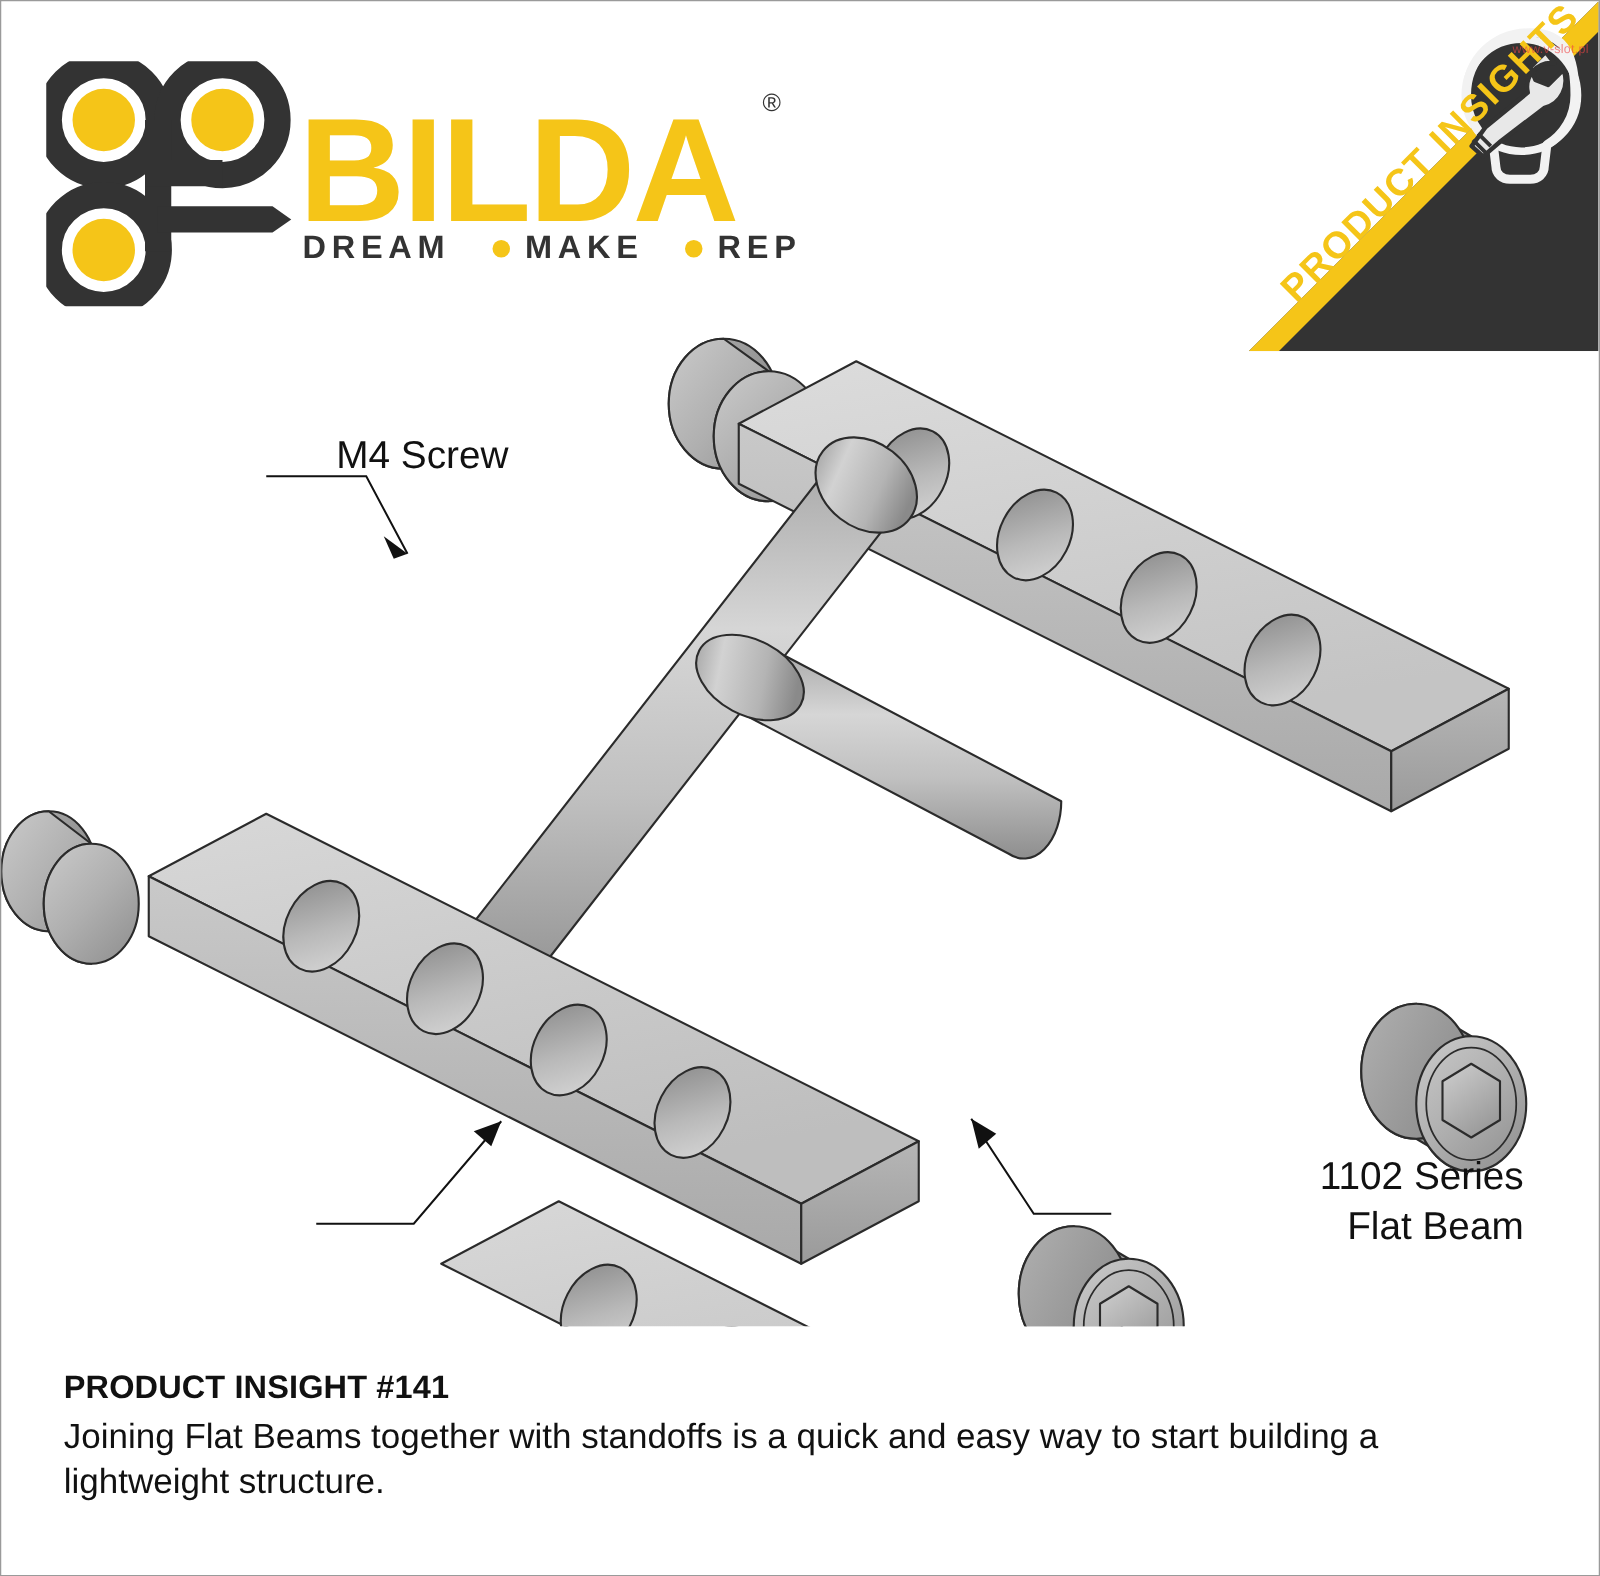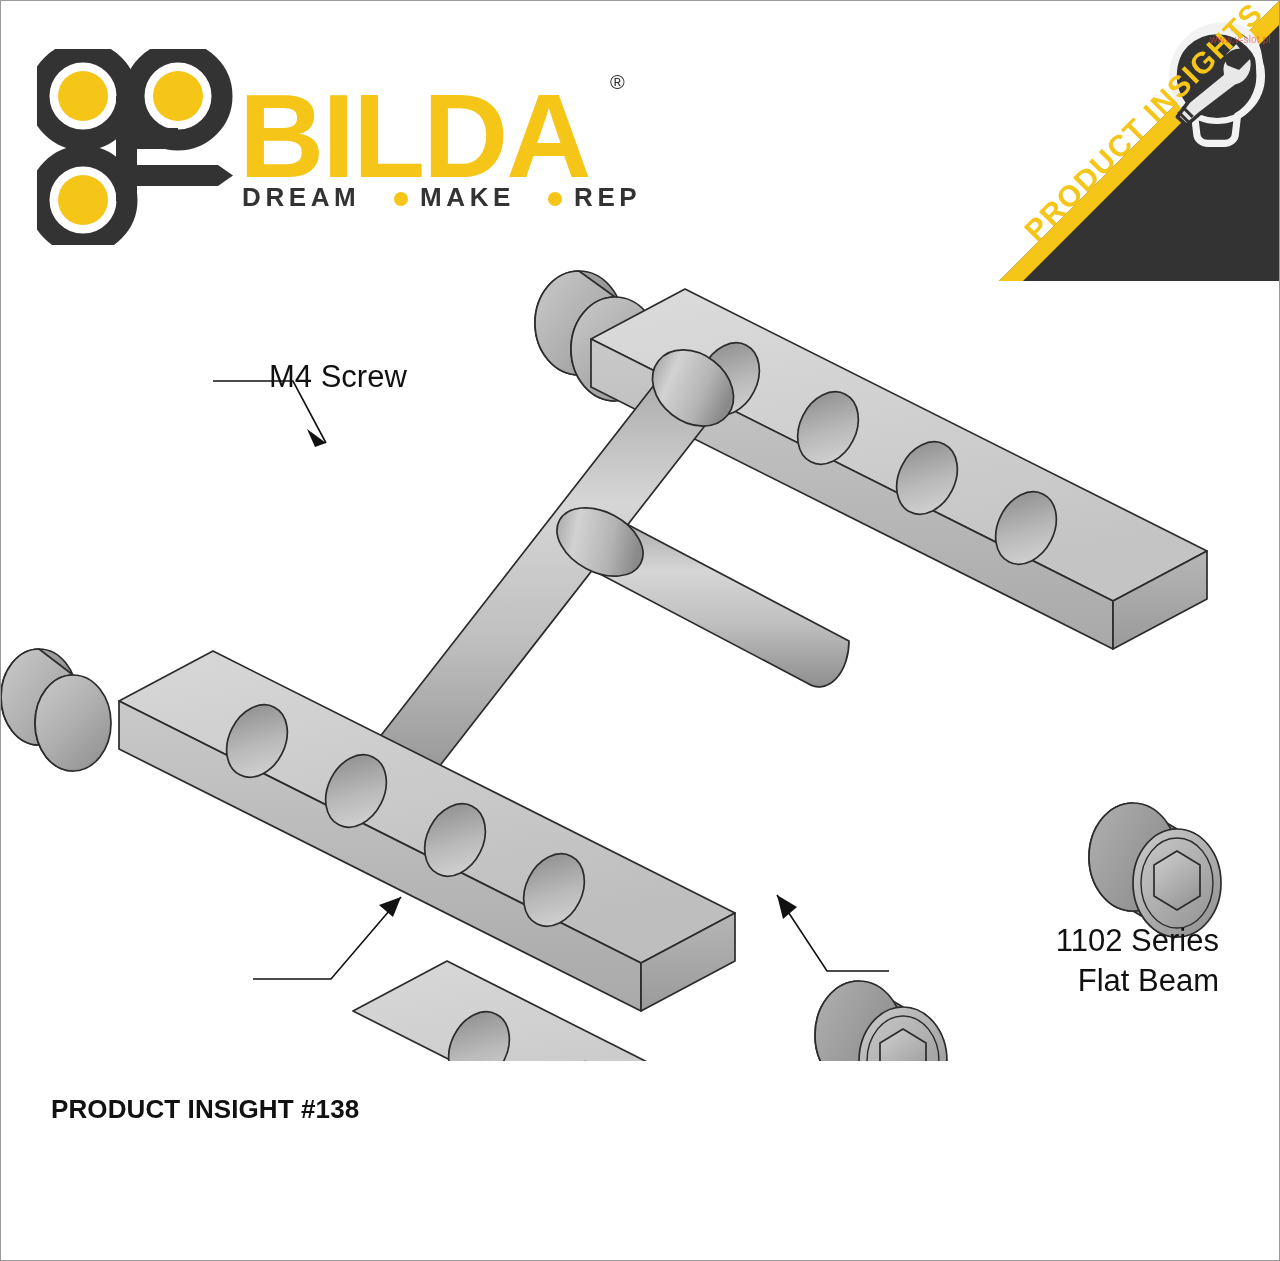--- a/index.html
+++ b/index.html
@@ -32,21 +32,21 @@
   
   .ribbon{position:absolute;top:0;right:0;width:280px;height:280px;overflow:hidden;z-index:30;}
   .ribbon svg{display:block;}
 
   
   .illus{position:absolute;left:0;top:250px;width:1280px;height:810px;}
   .illus svg{display:block;}
 
   
   .callout{position:absolute;color:#111;font-size:31px;line-height:1.28;white-space:pre-line;}
-  #co-m4{left:268px;top:356px;}
+  #co-m4{left:268px;top:343px;}
   #co-standoff{left:28px;top:940px;width:240px;text-align:right;}
   #co-flatbeam{left:898px;top:920px;width:320px;text-align:right;}
 
   
   .caption{position:absolute;left:50px;top:1093px;width:1190px;}
   .caption h2{
     margin:0 0 6px 0;font-size:26px;font-weight:bold;color:#111;
     letter-spacing:.1px;
   }
   .caption p{
@@ -303,16 +303,17 @@
         <path d="M776 644 L782 668 L796 656 Z" fill="#111" stroke="none"></path>
       </g>
     </svg>
   </div>
 
   <div class="callout" id="co-m4">M4 Screw</div>
   <div class="callout" id="co-flatbeam">1102 Series
 Flat Beam</div>
 
   <div class="caption">
-    <h2>PRODUCT INSIGHT #138</h2>
+    <h2>PRODUCT INSIGHT #141</h2>
+    <p>Joining Flat Beams together with standoffs is a quick and easy way to start building a lightweight structure.</p>
   </div>
 
 </div>
 
 </body></html>

